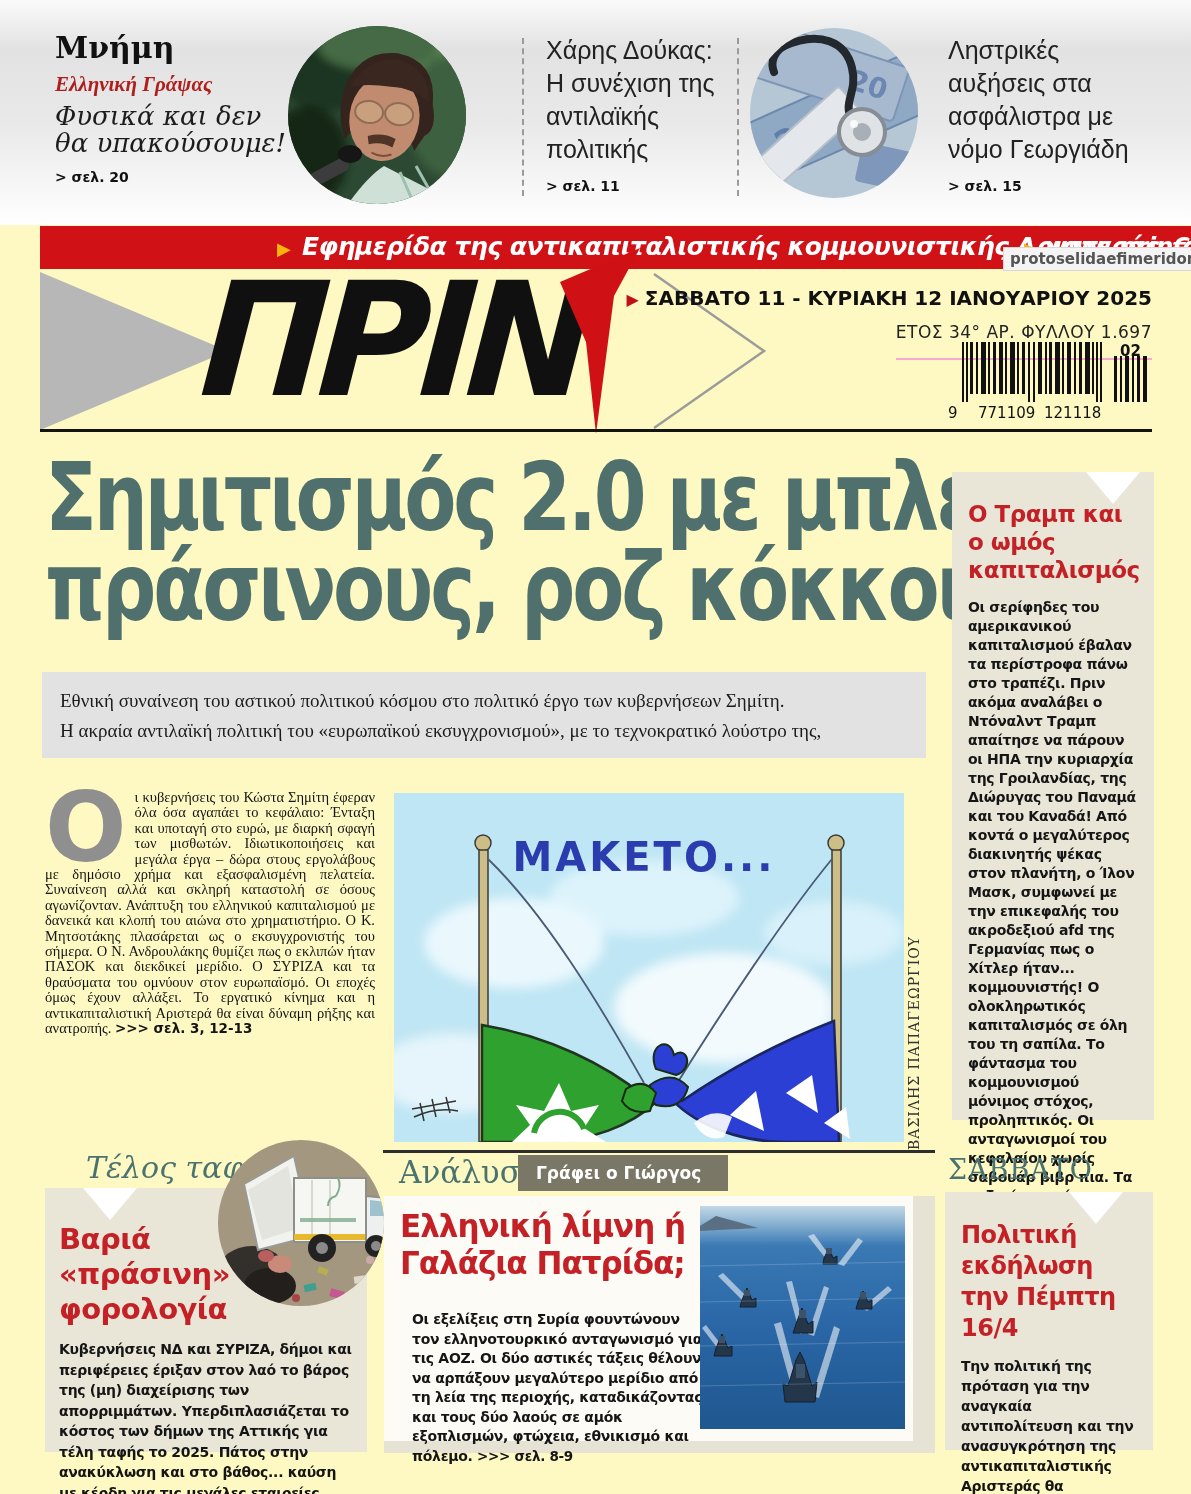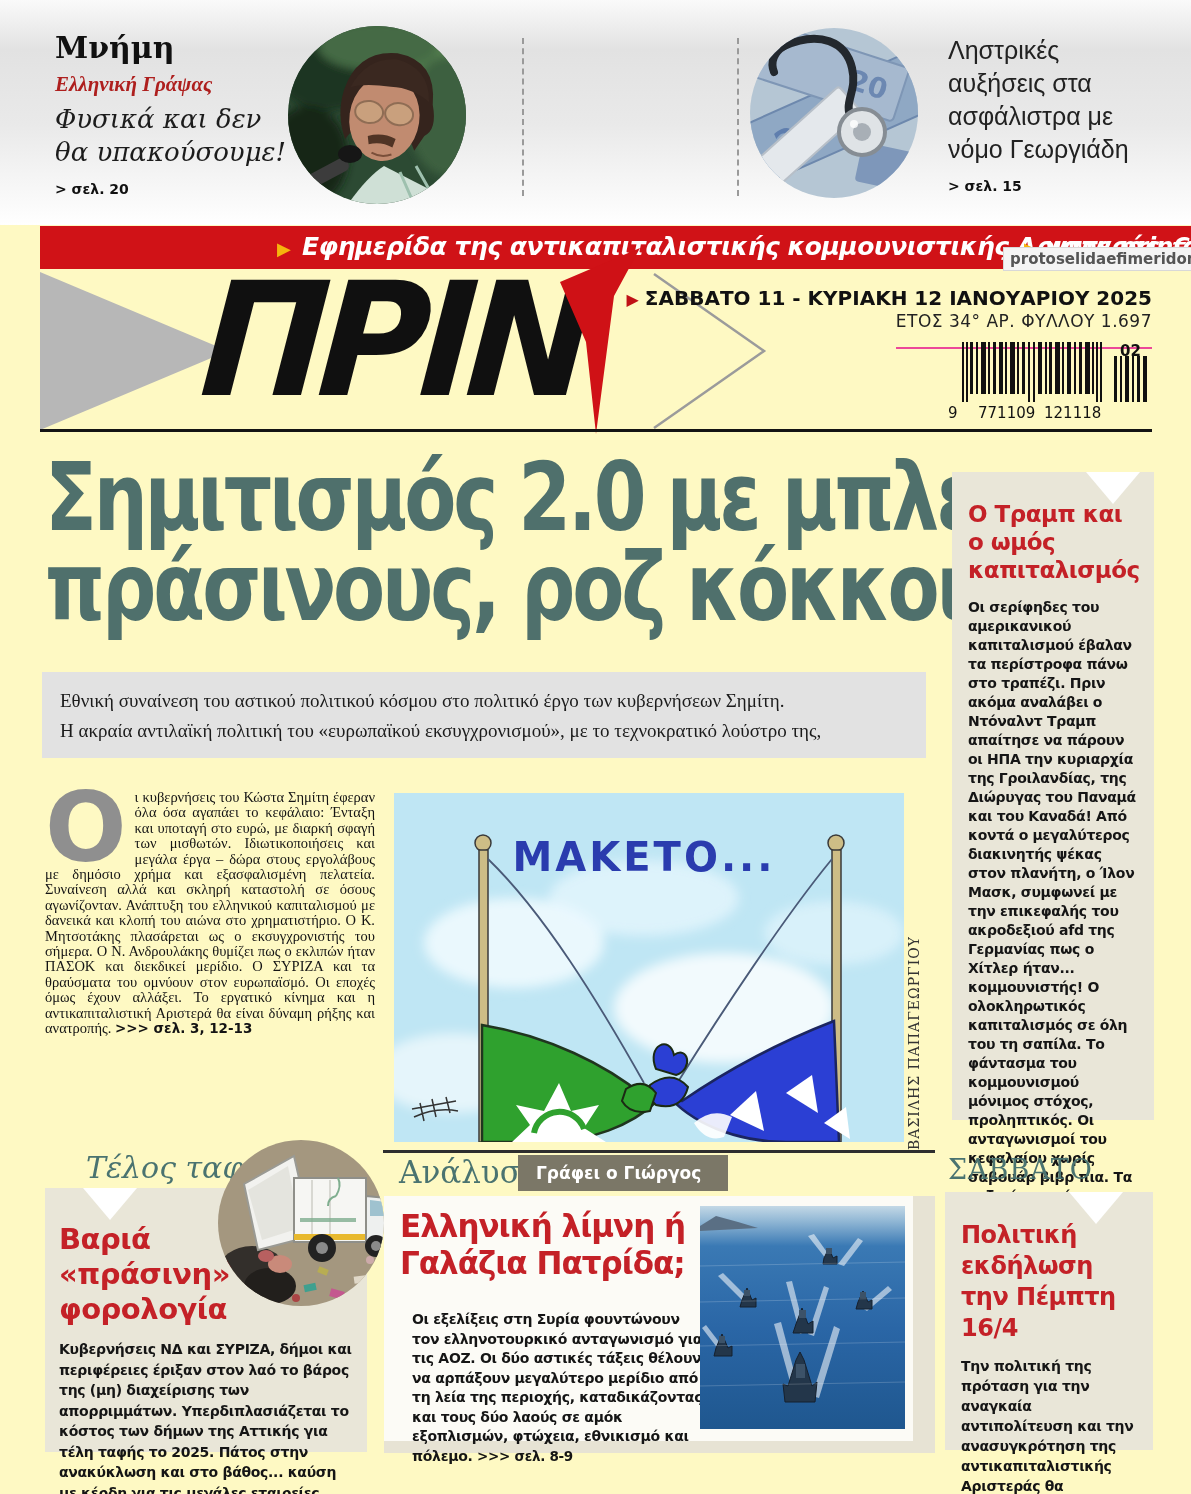--- a/index.html
+++ b/index.html
@@ -5,21 +5,21 @@
   html,body{margin:0;padding:0;background:#888;}
   .page{position:relative;width:1191px;height:1494px;background:#fef9c3;overflow:hidden;
         font-family:"DejaVu Sans",sans-serif;margin:0 auto;}
   .abs{position:absolute;}
 
   
   .topstrip{left:0;top:0;width:1191px;height:225px;
     background:linear-gradient(180deg,#fafafa 0%,#e2e2e2 22%,#e9e9e9 55%,#fbfbfb 92%,#fff 100%);}
   .ti-kicker{font-family:"DejaVu Serif",serif;font-weight:bold;font-size:30px;color:#111;}
   .ti-author{font-family:"Liberation Serif",serif;font-style:italic;font-weight:bold;font-size:21px;color:#ae1f1e;margin-top:7px;}
-  .ti-title{font-family:"DejaVu Serif",serif;font-style:italic;font-size:26px;line-height:33px;color:#1c1c1c;margin-top:6px;}
+  .ti-title{font-family:"DejaVu Serif",serif;font-style:italic;font-size:26px;line-height:27px;color:#1c1c1c;margin-top:6px;}
   .ti-light{font-family:"Liberation Sans",sans-serif;font-size:25px;line-height:33px;color:#222;}
   .ti-page{font-size:14px;font-weight:bold;color:#111;margin-top:12px;}
   .circle{border-radius:50%;overflow:hidden;}
   .vdash{border-left:2px dashed #9a9a9a;width:0;}
 
   
   .banner{left:40px;top:226px;right:0;height:43px;background:#d01217;}
   .banner-text{position:absolute;left:262px;top:6px;color:#fff;font-weight:bold;font-style:italic;font-size:25px;letter-spacing:-0.5px;}
   .banner-arrow{position:absolute;top:12px;color:#f6b40d;font-size:18px;}
   .banner-site{position:absolute;left:1005px;top:7px;color:#fff;font-weight:bold;font-style:italic;font-size:24px;}
@@ -27,22 +27,22 @@
   .watermark{left:1003px;top:247px;background:#f4f4f4;border:1px solid #d8d8d8;color:#555;
     font-size:15px;font-weight:bold;padding:2px 6px;z-index:9;}
 
   
   .gray-tri{left:40px;top:272px;width:0;height:0;border-top:79px solid transparent;
     border-bottom:79px solid transparent;border-left:188px solid #b7b7b7;}
   .logo{left:208px;top:258px;font-size:152px;line-height:160px;font-weight:bold;font-style:italic;
     letter-spacing:-10px;color:#101010;transform:skewX(-4deg) scaleY(1.04);transform-origin:left top;}
   .date-line{right:39px;top:286px;font-size:20px;font-weight:bold;color:#111;text-align:right;}
   .date-line .arr{color:#c01016;font-size:16px;margin-right:6px;}
-  .issue-line{right:39px;top:311px;font-size:17px;color:#222;letter-spacing:0.5px;
-    border-bottom:2px solid #ec4899;padding-bottom:16px;}
+  .issue-line{right:39px;top:322px;font-size:17px;color:#222;letter-spacing:0.5px;
+    border-bottom:2px solid #f9a8d4;padding-bottom:16px;}
   .mast-rule{left:40px;top:429px;width:1112px;height:3px;background:#141414;}
   .barcode{left:948px;top:342px;width:207px;height:88px;}
   .bc-digits{position:absolute;top:62px;font-size:15px;color:#111;font-family:"DejaVu Sans",sans-serif;}
   .bc-addon{position:absolute;left:172px;top:0px;font-size:15px;font-weight:bold;color:#111;}
 
   
   .headline{left:45px;top:452px;color:#4f706c;font-weight:bold;}
   .headline span{display:block;white-space:nowrap;font-size:95px;line-height:90px;
     letter-spacing:-4px;transform:scaleX(0.80);transform-origin:left top;}
   .standfirst{left:42px;top:672px;width:848px;background:#e2e2e2;padding:14px 18px 12px 18px;
@@ -131,20 +131,24 @@
       </g>
       <path d="M96,140 L170,178 L60,178 Q80,150 96,140 Z" fill="#cfe0d6"></path>
       <path d="M112,146 L126,178 M128,140 L146,172" stroke="#9ec0ae" stroke-width="3"></path>
       <rect x="18" y="140" width="46" height="14" rx="6" fill="#3c3c3c" transform="rotate(-28 40 150)"></rect>
       <ellipse cx="62" cy="128" rx="12" ry="9" fill="#161616"></ellipse>
     </svg>
   </div>
 
   <div class="abs vdash" style="left:522px;top:38px;height:158px;"></div>
 
+  <div class="abs" style="left:546px;top:34px;width:188px;">
+    <div class="ti-light">Χάρης Δούκας: Η συνέχιση της αντιλαϊκής πολιτικής</div>
+    <div class="ti-page">&gt; σελ. 11</div>
+  </div>
 
   <div class="abs vdash" style="left:737px;top:38px;height:158px;"></div>
 
   <div class="abs circle" style="left:750px;top:28px;width:168px;height:170px;">
     <svg width="168" height="170" viewBox="0 0 168 170">
       <rect width="168" height="170" fill="#b5c6d4"></rect>
       <g transform="rotate(-24 84 90)">
         <rect x="-10" y="60" width="190" height="62" rx="4" fill="#8fa8c4" stroke="#6d88ad" stroke-width="2"></rect>
         <text x="20" y="104" font-size="34" font-weight="bold" fill="#5f7eae" font-family="DejaVu Sans,sans-serif">20</text>
       </g>

